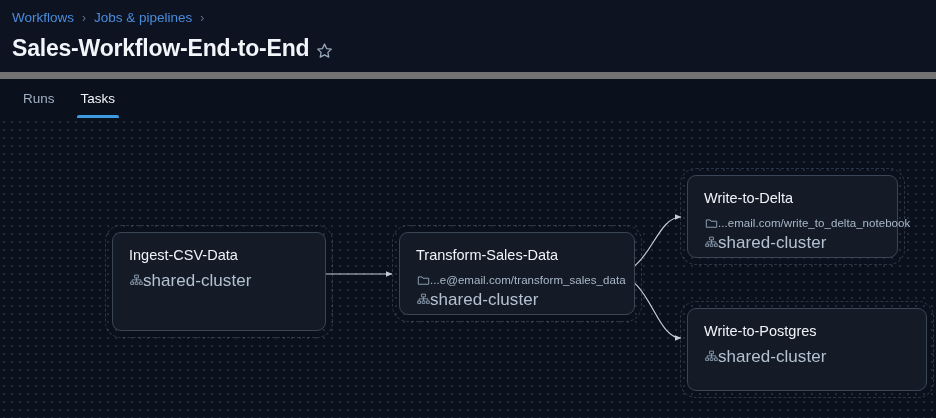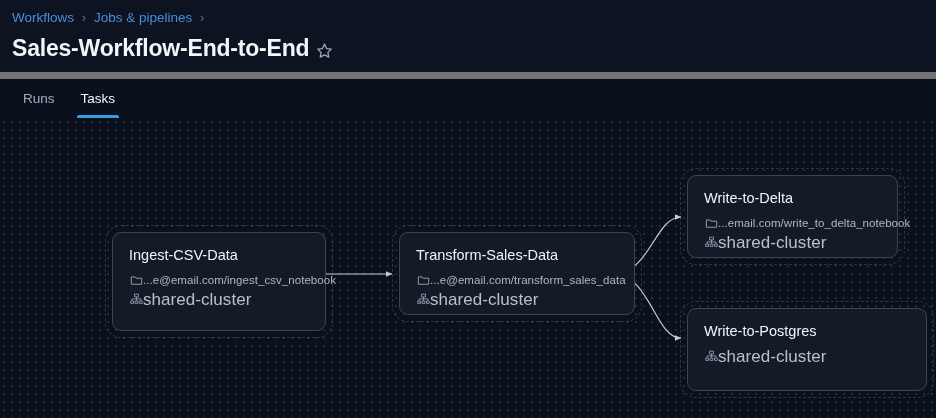--- a/index.html
+++ b/index.html
@@ -150,72 +150,64 @@
 
     <path d="M613,156 C650,156 655,99 681,99" stroke="#c3ccd6" stroke-width="1.2" fill="none" marker-end="url(#arw)"></path>
 
     <path d="M613,156 C650,156 655,220 681,220" stroke="#c3ccd6" stroke-width="1.2" fill="none" marker-end="url(#arw)"></path>
   </svg>
 
   <div class="node selected" style="left:112px; top:114px; width:214px; height:99px;">
     <div class="node-title">Ingest-CSV-Data</div>
     <div class="node-row">
       <span class="ico">
+        <svg width="13" height="13" viewBox="0 0 16 16" fill="none" stroke="#8f9fb2" stroke-width="1.1" stroke-linejoin="round">
+          <rect x="5.6" y="1.4" width="4.8" height="3.4"></rect>
+          <path d="M8,4.8 L8,7.2 M2.6,7.2 L13.4,7.2 M2.6,7.2 L2.6,9.6 M8,7.2 L8,9.6 M13.4,7.2 L13.4,9.6"></path>
+          <rect x="0.9" y="9.8" width="3.4" height="3"></rect>
+          <rect x="6.3" y="9.8" width="3.4" height="3"></rect>
+          <rect x="11.7" y="9.8" width="3.4" height="3"></rect>
+        </svg>
+      </span>
+      <span class="txt cluster">shared-cluster</span>
+    </div>
+  </div>
+
+  <div class="node selected" style="left:399px; top:114px; width:236px; height:83px;">
+    <div class="node-title">Transform-Sales-Data</div>
+    <div class="node-row">
+      <span class="ico">
         <svg width="13" height="13" viewBox="0 0 16 16" fill="none" stroke="#8f9fb2" stroke-width="1.2" stroke-linejoin="round">
           <path d="M1.6,12.6 L1.6,3.6 L6.2,3.6 L7.4,5.2 L14.4,5.2 L14.4,12.6 z"></path>
         </svg>
       </span>
-      <span class="txt">...e@email.com/ingest_csv_notebook</span>
-    </div>
-    <div class="node-row">
-      <span class="ico">
-        <svg width="13" height="13" viewBox="0 0 16 16" fill="none" stroke="#8f9fb2" stroke-width="1.1" stroke-linejoin="round">
-          <rect x="5.6" y="1.4" width="4.8" height="3.4"></rect>
-          <path d="M8,4.8 L8,7.2 M2.6,7.2 L13.4,7.2 M2.6,7.2 L2.6,9.6 M8,7.2 L8,9.6 M13.4,7.2 L13.4,9.6"></path>
-          <rect x="0.9" y="9.8" width="3.4" height="3"></rect>
-          <rect x="6.3" y="9.8" width="3.4" height="3"></rect>
-          <rect x="11.7" y="9.8" width="3.4" height="3"></rect>
-        </svg>
-      </span>
-      <span class="txt cluster">shared-cluster</span>
-    </div>
-  </div>
-
-  <div class="node selected" style="left:399px; top:114px; width:236px; height:83px;">
-    <div class="node-title">Transform-Sales-Data</div>
+      <span class="txt">...e@email.com/transform_sales_data</span>
+    </div>
+    <div class="node-row">
+      <span class="ico">
+        <svg width="13" height="13" viewBox="0 0 16 16" fill="none" stroke="#8f9fb2" stroke-width="1.1" stroke-linejoin="round">
+          <rect x="5.6" y="1.4" width="4.8" height="3.4"></rect>
+          <path d="M8,4.8 L8,7.2 M2.6,7.2 L13.4,7.2 M2.6,7.2 L2.6,9.6 M8,7.2 L8,9.6 M13.4,7.2 L13.4,9.6"></path>
+          <rect x="0.9" y="9.8" width="3.4" height="3"></rect>
+          <rect x="6.3" y="9.8" width="3.4" height="3"></rect>
+          <rect x="11.7" y="9.8" width="3.4" height="3"></rect>
+        </svg>
+      </span>
+      <span class="txt cluster">shared-cluster</span>
+    </div>
+  </div>
+
+  <div class="node selected" style="left:687px; top:57px; width:211px; height:83px;">
+    <div class="node-title">Write-to-Delta</div>
     <div class="node-row">
       <span class="ico">
         <svg width="13" height="13" viewBox="0 0 16 16" fill="none" stroke="#8f9fb2" stroke-width="1.2" stroke-linejoin="round">
           <path d="M1.6,12.6 L1.6,3.6 L6.2,3.6 L7.4,5.2 L14.4,5.2 L14.4,12.6 z"></path>
         </svg>
       </span>
-      <span class="txt">...e@email.com/transform_sales_data</span>
-    </div>
-    <div class="node-row">
-      <span class="ico">
-        <svg width="13" height="13" viewBox="0 0 16 16" fill="none" stroke="#8f9fb2" stroke-width="1.1" stroke-linejoin="round">
-          <rect x="5.6" y="1.4" width="4.8" height="3.4"></rect>
-          <path d="M8,4.8 L8,7.2 M2.6,7.2 L13.4,7.2 M2.6,7.2 L2.6,9.6 M8,7.2 L8,9.6 M13.4,7.2 L13.4,9.6"></path>
-          <rect x="0.9" y="9.8" width="3.4" height="3"></rect>
-          <rect x="6.3" y="9.8" width="3.4" height="3"></rect>
-          <rect x="11.7" y="9.8" width="3.4" height="3"></rect>
-        </svg>
-      </span>
-      <span class="txt cluster">shared-cluster</span>
-    </div>
-  </div>
-
-  <div class="node selected" style="left:687px; top:57px; width:211px; height:83px;">
-    <div class="node-title">Write-to-Delta</div>
-    <div class="node-row">
-      <span class="ico">
-        <svg width="13" height="13" viewBox="0 0 16 16" fill="none" stroke="#8f9fb2" stroke-width="1.2" stroke-linejoin="round">
-          <path d="M1.6,12.6 L1.6,3.6 L6.2,3.6 L7.4,5.2 L14.4,5.2 L14.4,12.6 z"></path>
-        </svg>
-      </span>
       <span class="txt">...email.com/write_to_delta_notebook</span>
     </div>
     <div class="node-row">
       <span class="ico">
         <svg width="13" height="13" viewBox="0 0 16 16" fill="none" stroke="#8f9fb2" stroke-width="1.1" stroke-linejoin="round">
           <rect x="5.6" y="1.4" width="4.8" height="3.4"></rect>
           <path d="M8,4.8 L8,7.2 M2.6,7.2 L13.4,7.2 M2.6,7.2 L2.6,9.6 M8,7.2 L8,9.6 M13.4,7.2 L13.4,9.6"></path>
           <rect x="0.9" y="9.8" width="3.4" height="3"></rect>
           <rect x="6.3" y="9.8" width="3.4" height="3"></rect>
           <rect x="11.7" y="9.8" width="3.4" height="3"></rect>

